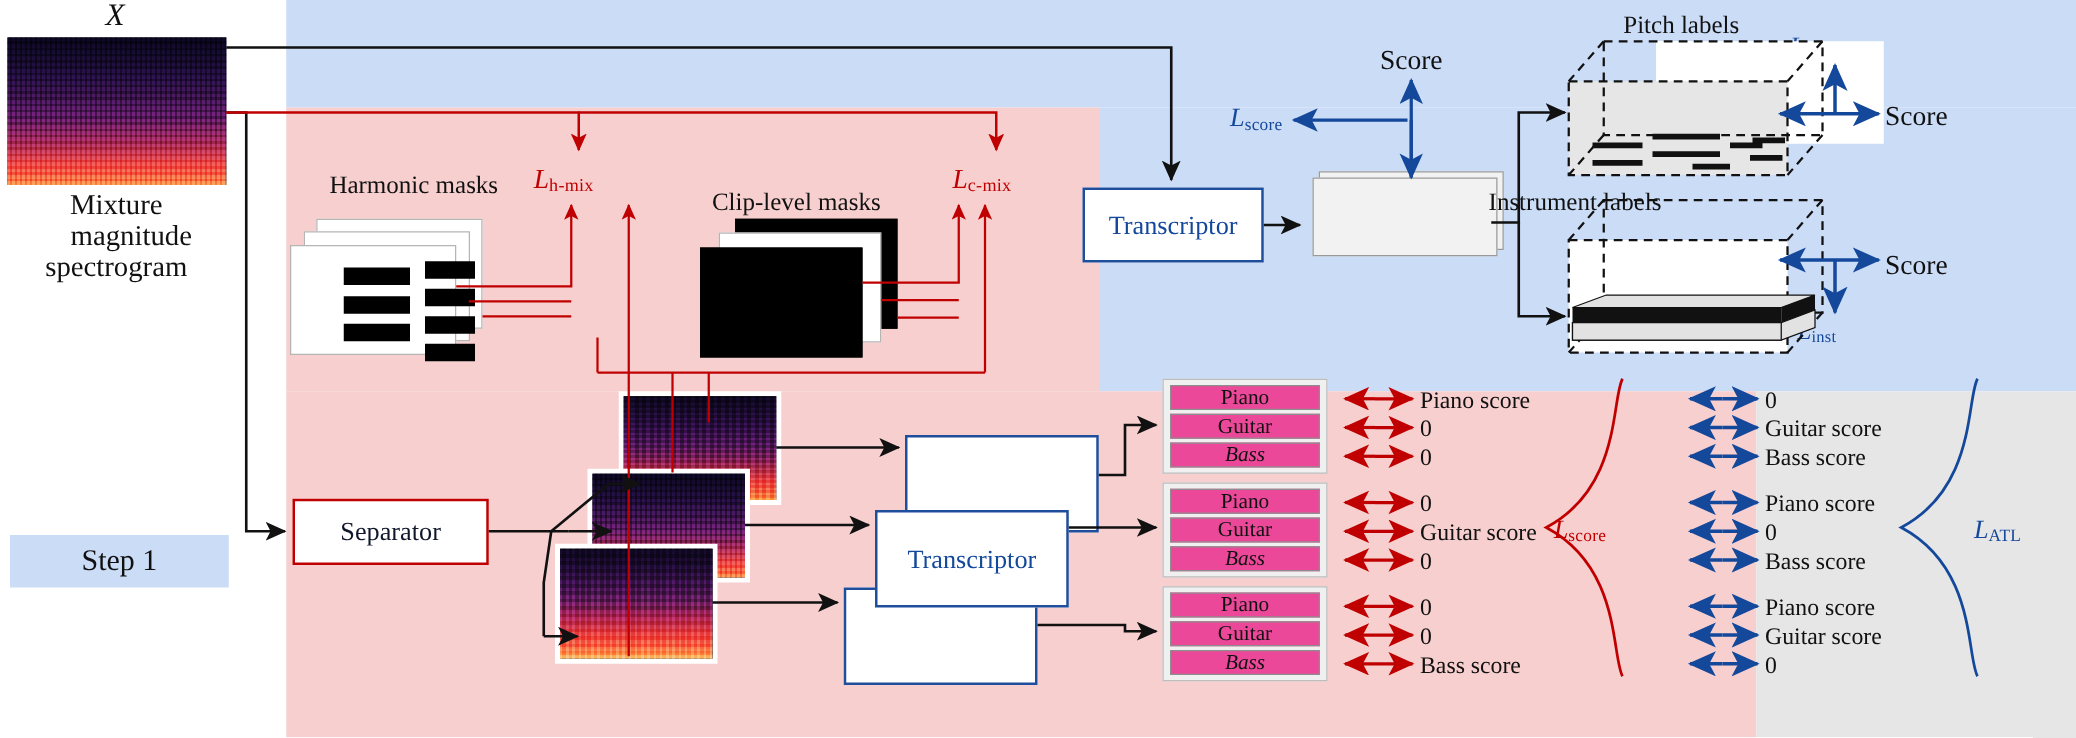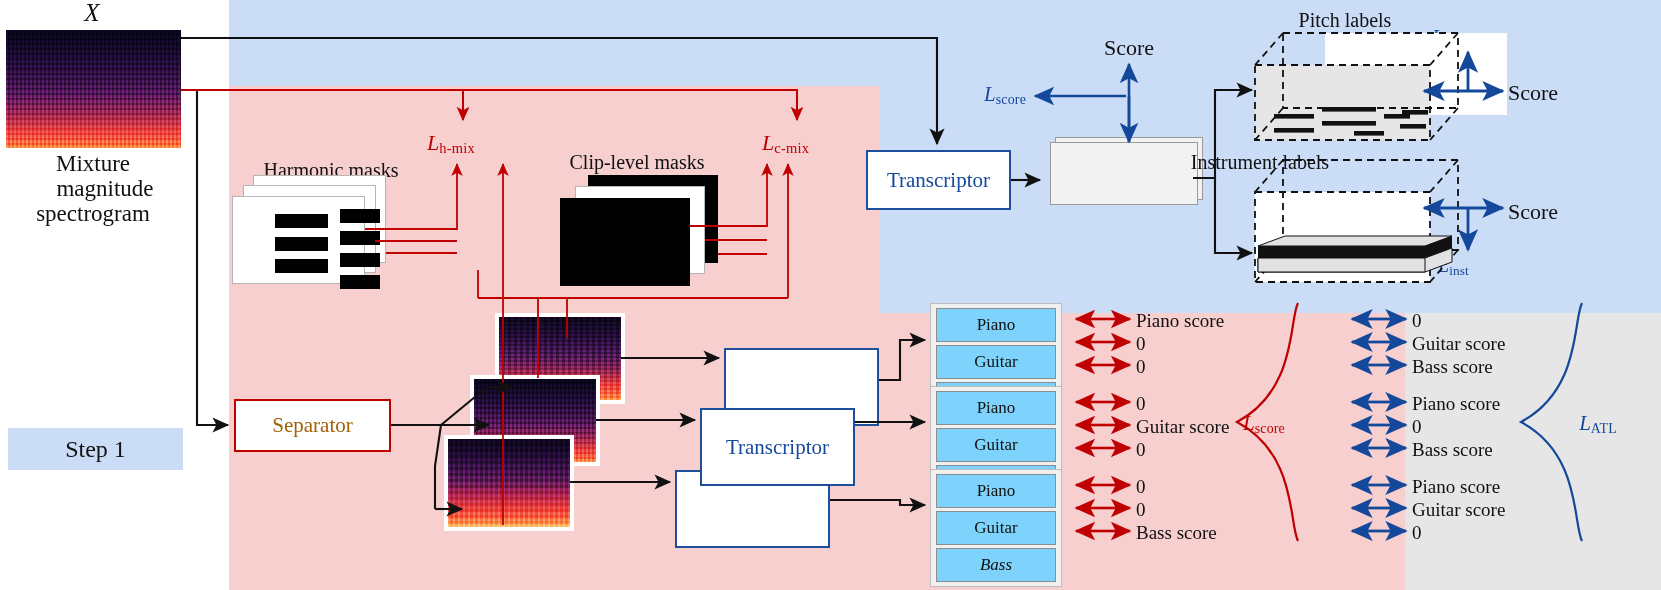--- a/index.html
+++ b/index.html
@@ -70,41 +70,41 @@
   }
   .spec-frame { position:absolute; background:#ffffff; }
 
   
   .box {
     position:absolute;
     background:#ffffff;
     display:flex; align-items:center; justify-content:center;
   }
   .box-blue { border:2.5px solid #1f4e9c; color:#14489b; }
-  .box-red  { border:2.5px solid #c00000; color:#a16207; }
+  .box-red  { border:2.5px solid #c00000; color:#0f172a; }
 
   
   .sheet { position:absolute; background:#f2f2f2; border:1px solid #9a9a9a; }
   .sheet-white { background:#ffffff; border:1px solid #b5b5b5; }
   .sheet-black { background:#000000; border:1px solid #000000; }
 
   
   .mbar { position:absolute; background:#000; }
 
   
   .tbl {
     position:absolute;
     background:#f0f0f0;
     border:1px solid #bdbdbd;
     padding:4px 5px;
   }
   .trow {
-    background:#7dd3fc;
+    background:#ec4899;
     border:1px solid #8d8d8d;
-    height:34px;
+    height:20px;
     margin-bottom:3px;
     display:flex; align-items:center; justify-content:center;
     font-size:17px;
     color:#111;
   }
   .trow:last-child { margin-bottom:0;font-style:italic; }
 
   
   #legend { position:absolute; left:8px; top:428px; width:175px; }
   .legend-row {
@@ -130,21 +130,21 @@
   <div class="band" id="band-gray"></div>
 
   <div class="lbl math" style="left:92px; top:0px; font-size:25px; transform:translateX(-50%);">X</div>
 
   <div class="spec" style="left:6px; top:30px; width:175px; height:118px;"></div>
 
   <div class="lbl c" style="left:93px; top:152px; font-size:23px;">Mixture</div>
   <div class="lbl c" style="left:105px; top:177px; font-size:23px;">magnitude</div>
   <div class="lbl c" style="left:93px; top:202px; font-size:23px;">spectrogram</div>
 
-  <div class="lbl c" style="left:331px; top:160px; font-size:20px;">Harmonic masks</div>
+  <div class="lbl c" style="left:331px; top:138px; font-size:20px;">Harmonic masks</div>
 
   <div class="sheet sheet-white" style="left:253px; top:175px; width:133px; height:88px;"></div>
   <div class="sheet sheet-white" style="left:243px; top:185px; width:133px; height:88px;"></div>
   <div class="sheet sheet-white" style="left:232px; top:196px; width:133px; height:88px;"></div>
 
   <div class="mbar" style="left:275px; top:214px; width:53px; height:14px;"></div>
   <div class="mbar" style="left:275px; top:237px; width:53px; height:14px;"></div>
   <div class="mbar" style="left:275px; top:259px; width:53px; height:14px;"></div>
   <div class="mbar" style="left:340px; top:209px; width:40px; height:14px;"></div>
   <div class="mbar" style="left:340px; top:231px; width:40px; height:14px;"></div>

